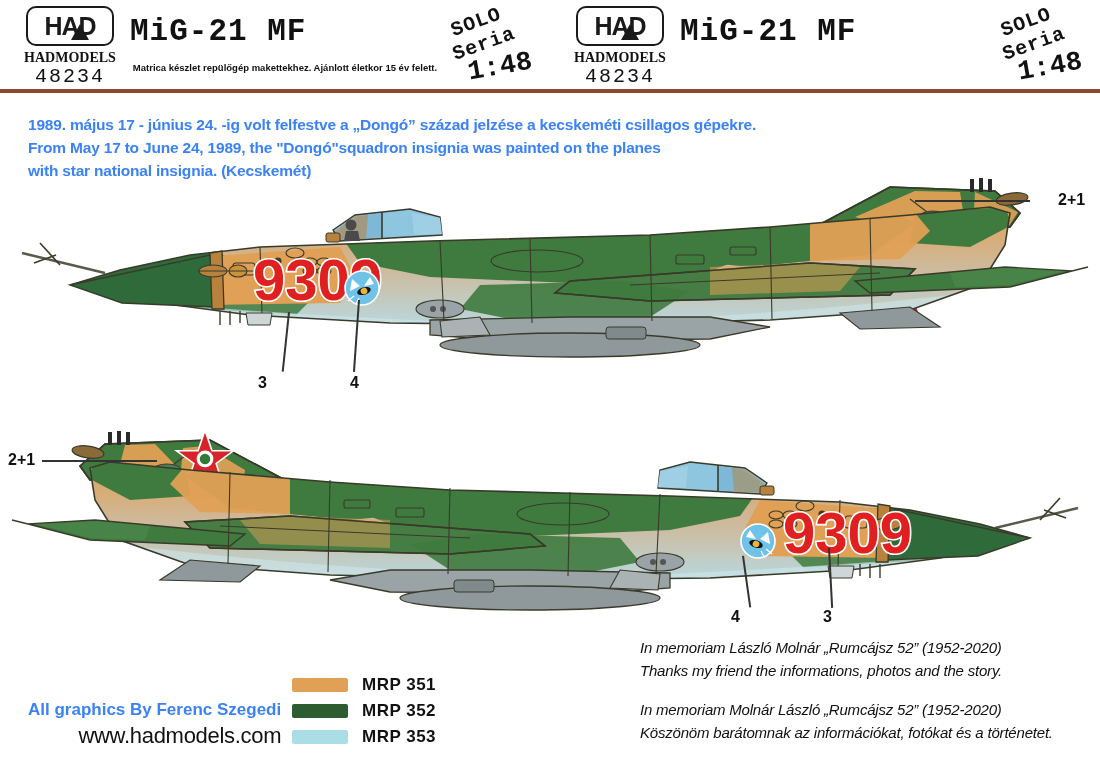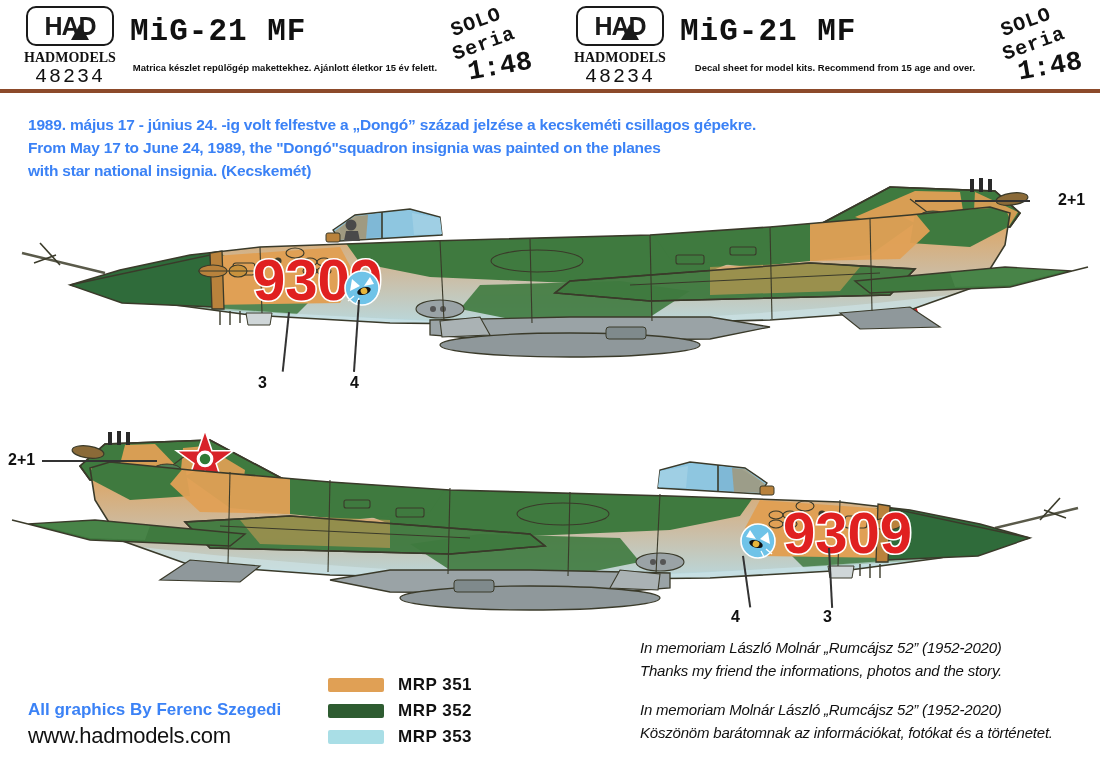--- a/index.html
+++ b/index.html
@@ -184,21 +184,20 @@
   .legend {
     position: absolute;
     left: 292px;
     top: 672px;
     width: 200px;
   }
   .legend-row {
     display: flex;
     align-items: center;
     height: 26px;
-    margin-left: 36px;
   }
   .legend-swatch {
     width: 56px;
     height: 14px;
     border-radius: 2px;
     margin-right: 14px;
     flex: 0 0 auto;
   }
   .legend-label {
     font-family: "Liberation Sans", sans-serif;
@@ -220,20 +219,21 @@
     font-weight: bold;
     color: #3b82f6;
     line-height: 24px;
   }
   .credits-line2 {
     font-family: "Liberation Sans", sans-serif;
     font-size: 22px;
     color: #111;
     line-height: 28px;
     letter-spacing: -0.3px;
+    text-align: right;
   }
 
   .memoriam {
     position: absolute;
     left: 640px;
     top: 636px;
     width: 450px;
     font-family: "Liberation Sans", sans-serif;
     font-size: 15px;
     color: #111;
@@ -269,21 +269,20 @@
     <div class="hdr-half right">
       <div class="logo-block">
         <div class="logo-box">
           <div class="logo-had">HAD</div>
           <div class="logo-tri"></div>
         </div>
         <div class="logo-name">HADMODELS</div>
         <div class="logo-code">48234</div>
       </div>
       <div class="hdr-title">MiG-21 MF</div>
-      <div class="hdr-sub">Decal sheet for model kits. Recommend from 15 age and over.</div>
       <div class="hdr-solo">SOLO Seria</div>
       <div class="hdr-scale">1:48</div>
     </div>
 
     <div class="hdr-rule"></div>
   </div>
 
   <div class="desc">
     <div>1989. május 17 - június 24. -ig volt felfestve a „Dongó” század jelzése a kecskeméti csillagos gépekre.</div>
     <div>From May 17 to June 24, 1989, the "Dongó"squadron insignia was painted on the planes</div>

